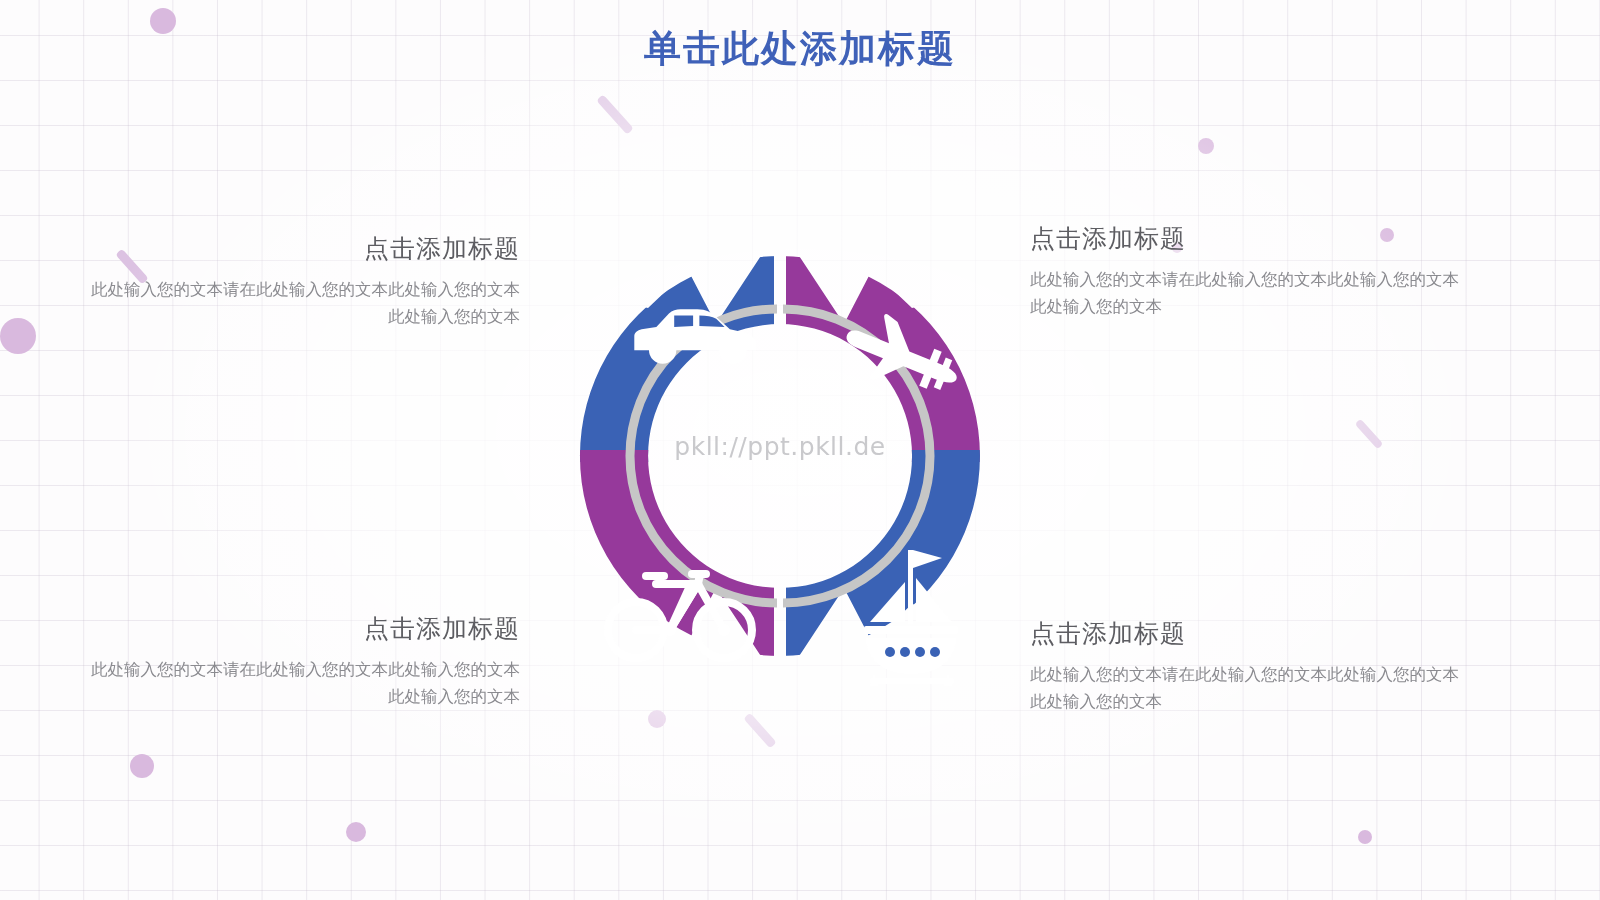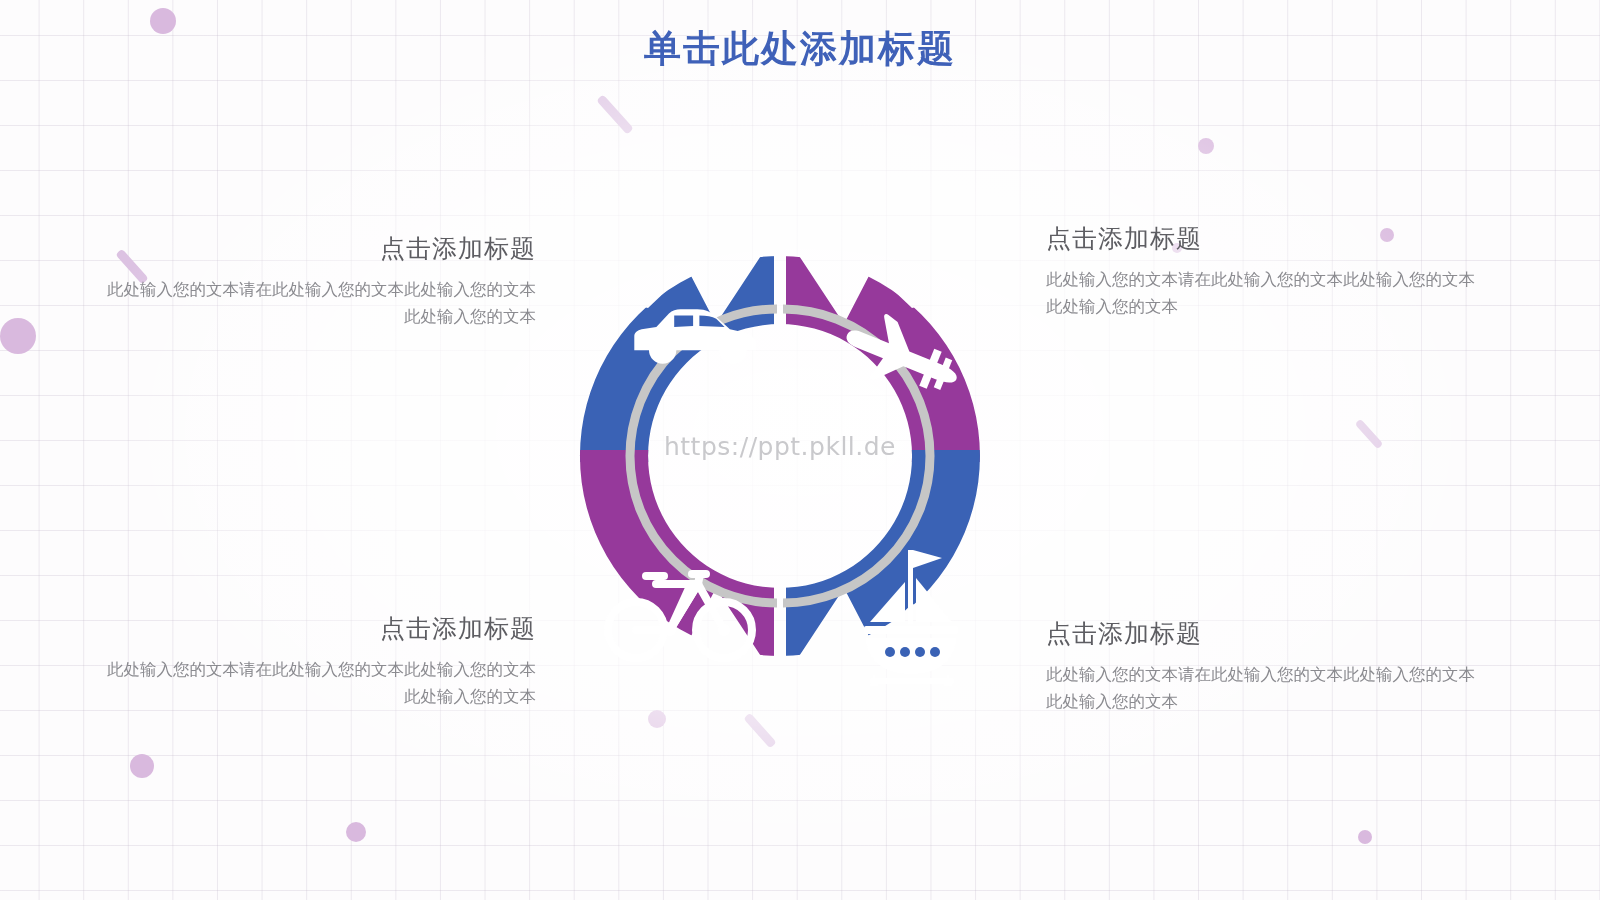--- a/index.html
+++ b/index.html
@@ -84,21 +84,20 @@
     color: #c9c9cc;
     letter-spacing: 0.5px;
     font-family: "DejaVu Sans", "Liberation Sans", sans-serif;
     white-space: nowrap;
   }
 
   
   .block {
     position: absolute;
     width: 430px;
-    margin-left: 16px;
   }
   .block .b-title {
     font-size: 25px;
     color: #5d5d62;
     margin-bottom: 12px;
     font-family: "DejaVu Sans", "Liberation Sans", sans-serif;
     letter-spacing: 1px;
   }
   .block .b-body {
     font-size: 16.5px;
@@ -230,21 +229,21 @@
         <circle cx="40" cy="110" r="5" fill="#3a62b5"></circle>
         <circle cx="55" cy="110" r="5" fill="#3a62b5"></circle>
         <circle cx="70" cy="110" r="5" fill="#3a62b5"></circle>
         <circle cx="85" cy="110" r="5" fill="#3a62b5"></circle>
         <path d="M24,132 L20,144 L28,144 Z"></path>
         <path d="M98,132 L94,144 L102,144 Z"></path>
         <rect x="20" y="136" width="84" height="6" rx="3"></rect>
       </g>
     </svg>
 
-    <div id="center-watermark">https://ppt.pkll.de</div>
+    <div id="center-watermark">pkll://ppt.pkll.de</div>
   </div>
 
   <div class="block left" id="block-tl">
     <div class="b-title">点击添加标题</div>
     <div class="b-body">此处输入您的文本请在此处输入您的文本此处输入您的文本此处输入您的文本</div>
   </div>
 
   <div class="block right" id="block-tr">
     <div class="b-title">点击添加标题</div>
     <div class="b-body">此处输入您的文本请在此处输入您的文本此处输入您的文本此处输入您的文本</div>

